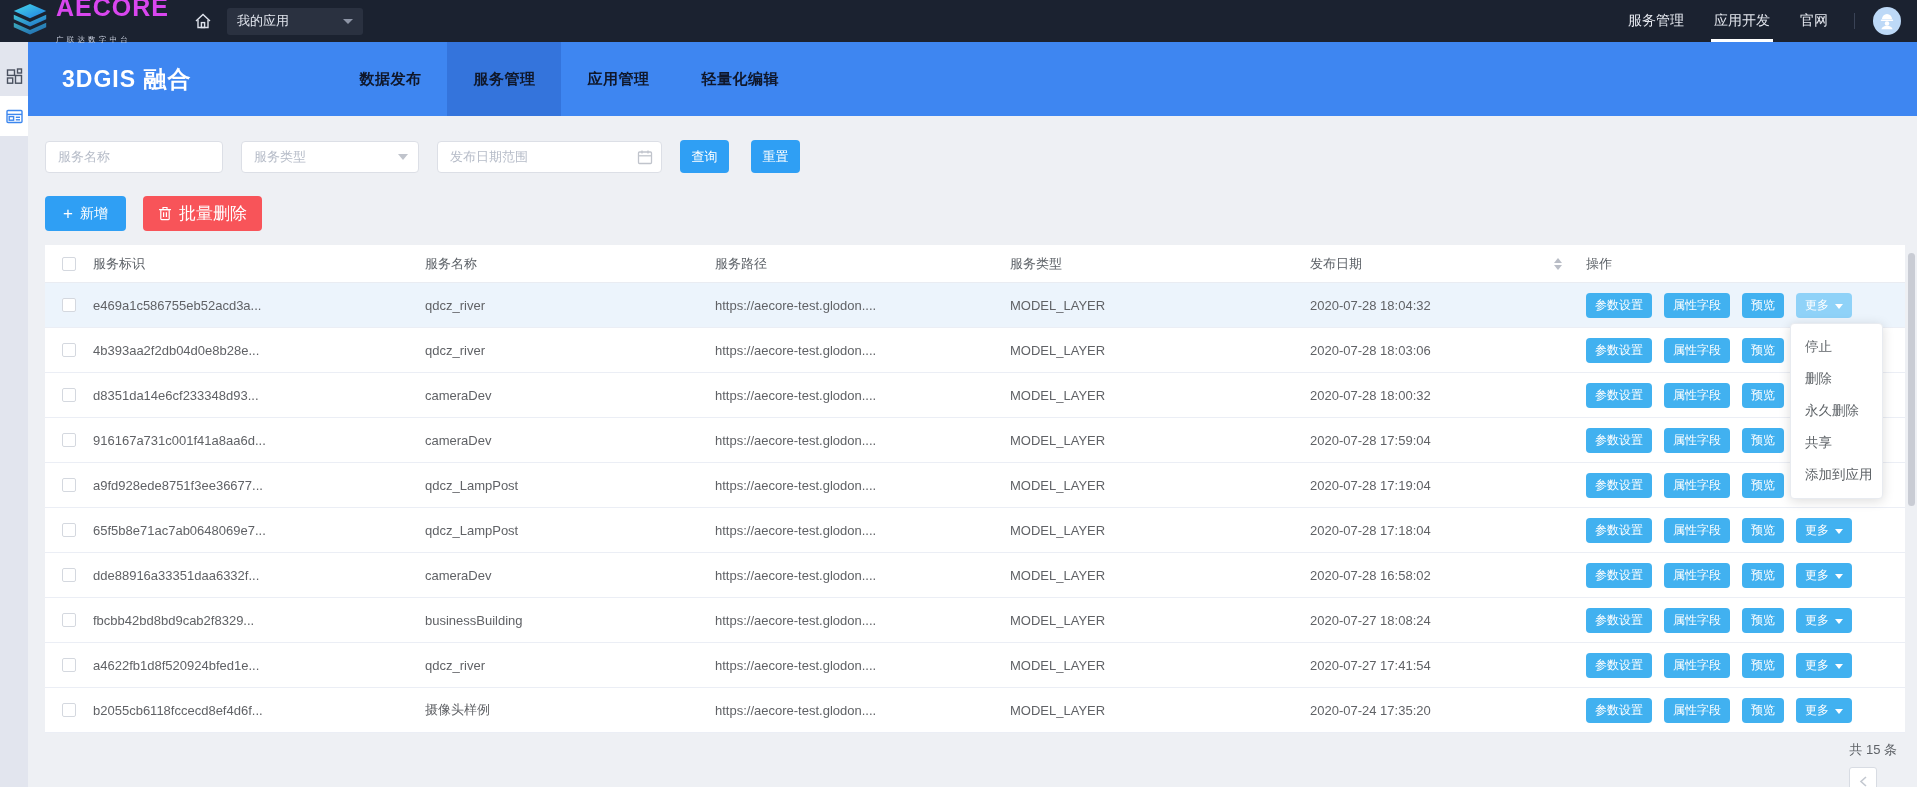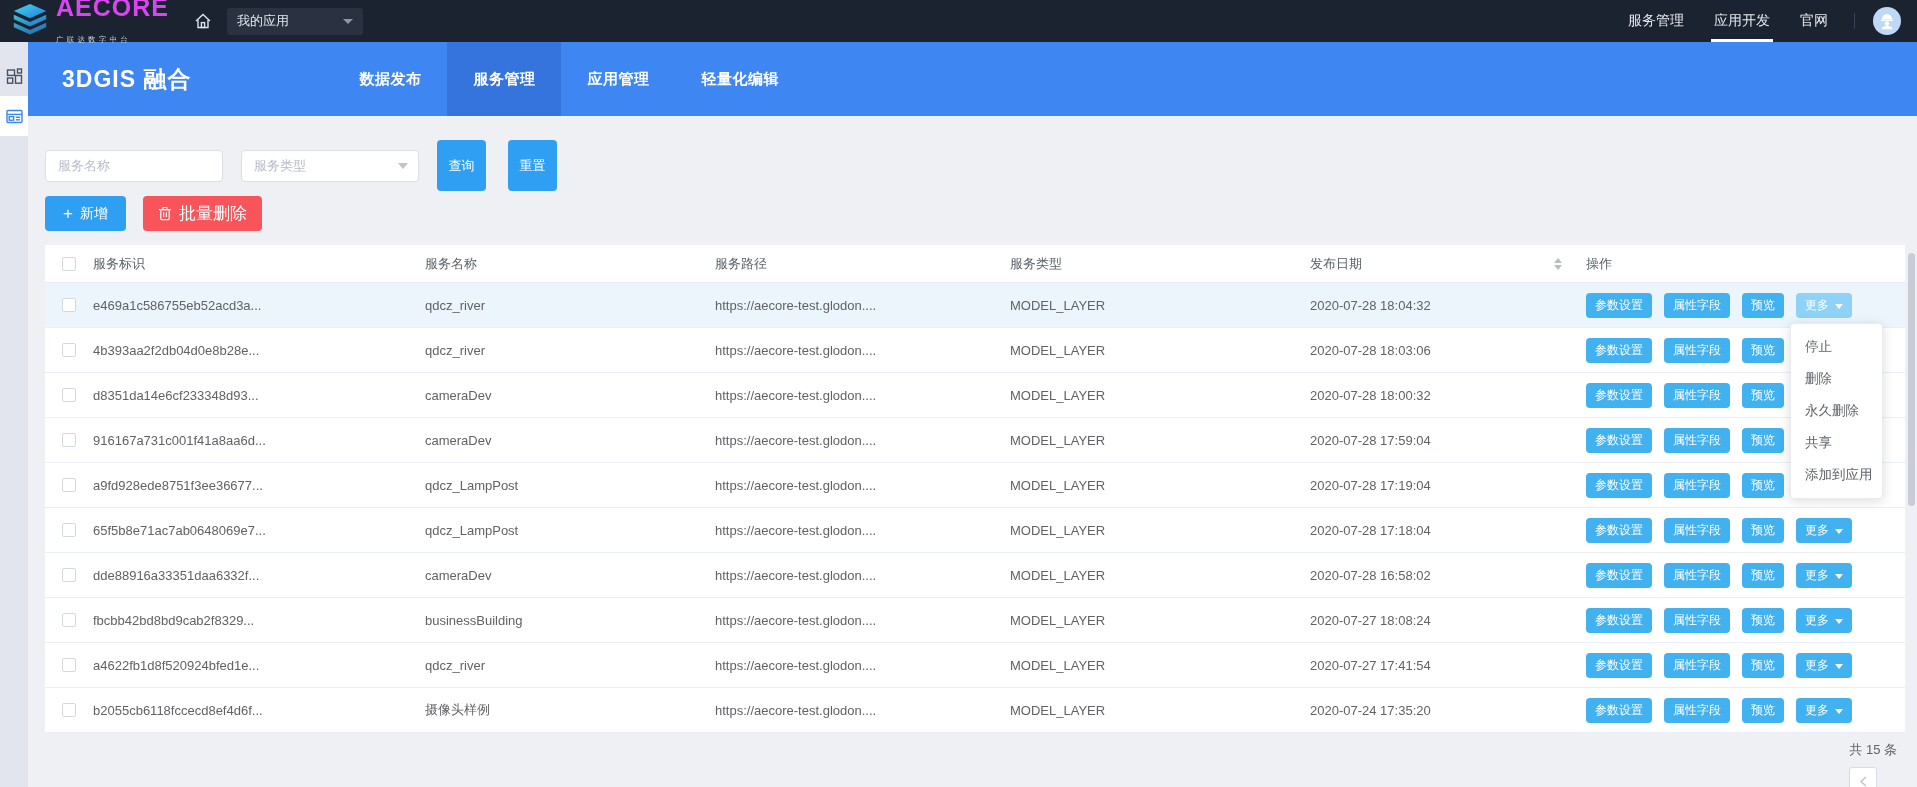--- a/index.html
+++ b/index.html
@@ -35,40 +35,40 @@
   .leftbar { position:absolute; top:42px; left:0; width:28px; height:745px;
     background: var(--sidebar_bg); z-index:20; }
   .side-item { width:28px; height:40px; display:flex; align-items:center; justify-content:center; cursor:pointer; }
   .side-item:first-child { margin-top:14px; }
   .side-item.active { background:#fff; }
   
   .page-header { position:absolute; top:42px; left:28px; width:1889px; height:74px;
     background: var(--header_blue); display:flex; align-items:center; z-index:10; }
   .page-title { margin-left:34px; font-size:23px; font-weight:bold; color:#fff; letter-spacing:1px; }
   .tabs { display:flex; height:100%; margin-left:142px; }
-  .tab { padding:0 26px; display:flex; align-items:center; color:#ffffff; font-size:15px;
+  .tab { padding:0 26px; display:flex; align-items:center; color:#0f172a; font-size:15px;
     font-weight:bold; cursor:pointer; letter-spacing:0.5px; }
   .tab.active { background: var(--header_tab_active); }
   
   .content { position:absolute; top:128px; left:28px; width:1889px; height:659px; }
   .filters { position:absolute; top:12px; left:17px; display:flex; gap:18px; align-items:center; }
   .f-input { height:32px; border:1px solid #dcdfe6; border-radius:4px; background:#fff;
     font-size:13px; color:#606266; padding:0 12px; outline:none;
     font-family:"Liberation Sans","DejaVu Sans",sans-serif; }
   .f-input::placeholder { color:#b6bcc8; }
   .fi-name { width:178px; }
   .fi-wrap { position:relative; display:flex; align-items:center; }
   .fi-type { width:178px; padding-right:28px; }
   .fi-date { width:225px; padding-right:30px; }
   .fi-caret { position:absolute; right:11px; width:0; height:0; border-left:5px solid transparent;
     border-right:5px solid transparent; border-top:6px solid #c0c4cc; pointer-events:none; }
   .fi-cal { position:absolute; right:9px; display:flex; pointer-events:none; }
   .btn { border:none; border-radius:4px; color:#fff; cursor:pointer; font-size:13px;
     font-family:"Liberation Sans","DejaVu Sans",sans-serif; }
-  .btn-query, .btn-reset { width:49px; height:51px; background:var(--accent_blue); }
+  .btn-query, .btn-reset { width:49px; height:33px; background:var(--accent_blue); }
   .btn-reset { margin-left:4px; }
   .toolbar { position:absolute; top:68px; left:17px; display:flex; gap:17px; }
   .btn-add { height:35px; padding:0 18px; background:var(--accent_blue); display:flex;
     align-items:center; gap:7px; font-size:14px; }
   .btn-add .plus { font-size:17px; font-weight:400; line-height:14px; }
   .btn-del { height:35px; padding:0 15px; background:var(--danger_red); display:flex;
     align-items:center; gap:7px; font-size:17px; }
   
   .table-card { position:absolute; top:117px; left:17px; width:1860px; background:#fff; }
   .thead, .tr { display:grid; grid-template-columns:48px 332px 290px 295px 300px 268px auto;
@@ -195,20 +195,31 @@
 </div>
 
 <div class="content">
 
   <div class="filters">
     <input class="f-input fi-name" placeholder="服务名称" style="">
     <span class="fi-wrap">
       <input class="f-input fi-type" readonly="" placeholder="服务类型" style="">
       <span class="fi-caret"></span>
     </span>
+    <span class="fi-wrap">
+      <input class="f-input fi-date" readonly="" placeholder="发布日期范围" style="">
+      <span class="fi-cal">
+        <svg width="16" height="16" viewBox="0 0 16 16" fill="none" stroke="#c0c4cc" stroke-width="1.3">
+          <rect x="1.5" y="3" width="13" height="11.5" rx="1"></rect>
+          <line x1="1.5" y1="6.8" x2="14.5" y2="6.8"></line>
+          <line x1="5" y1="1.5" x2="5" y2="4.5"></line>
+          <line x1="11" y1="1.5" x2="11" y2="4.5"></line>
+        </svg>
+      </span>
+    </span>
     <button class="btn btn-query">查询</button>
     <button class="btn btn-reset">重置</button>
   </div>
 
   <div class="toolbar">
     <button class="btn btn-add">
       <span class="plus">+</span>
       <span>新增</span>
     </button>
     <button class="btn btn-del">

